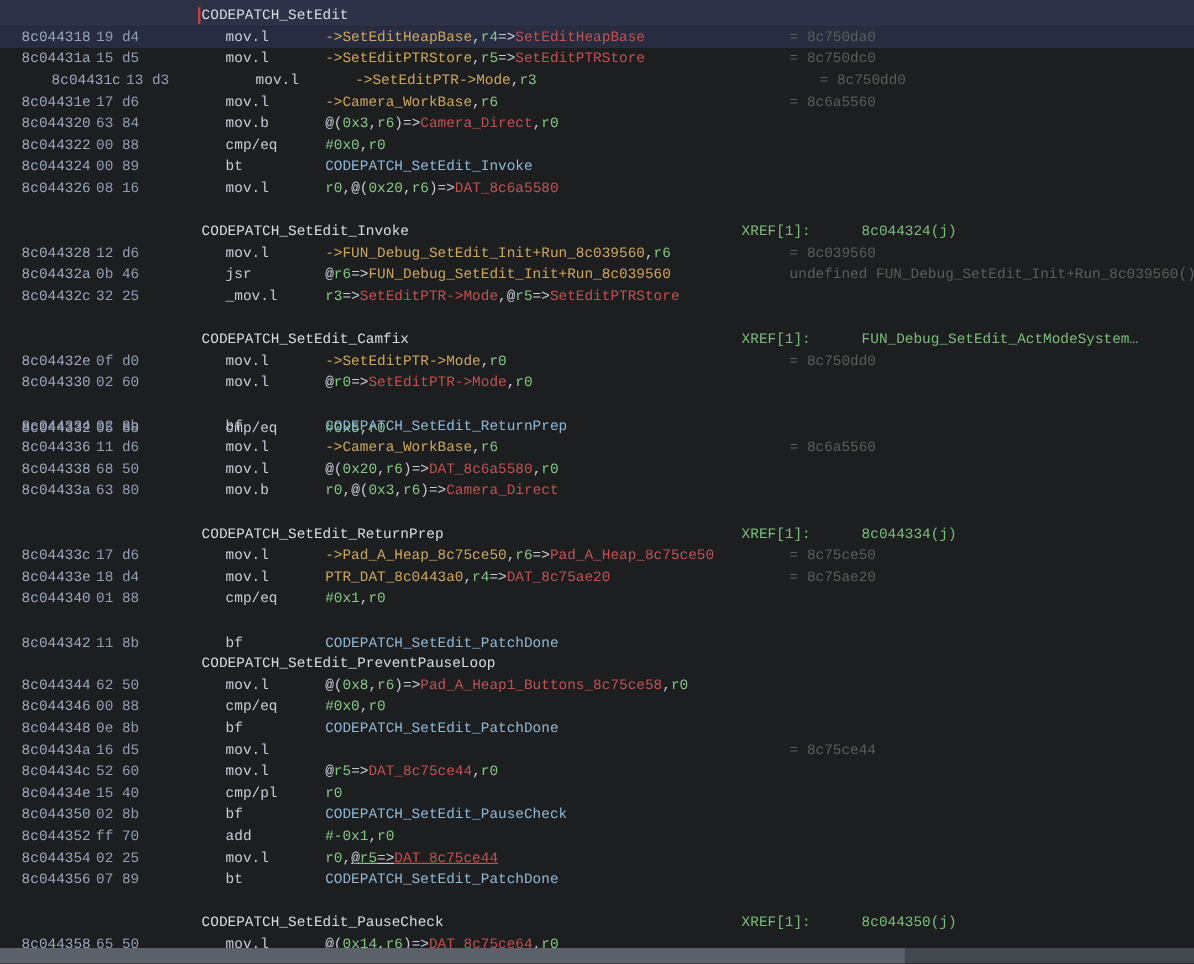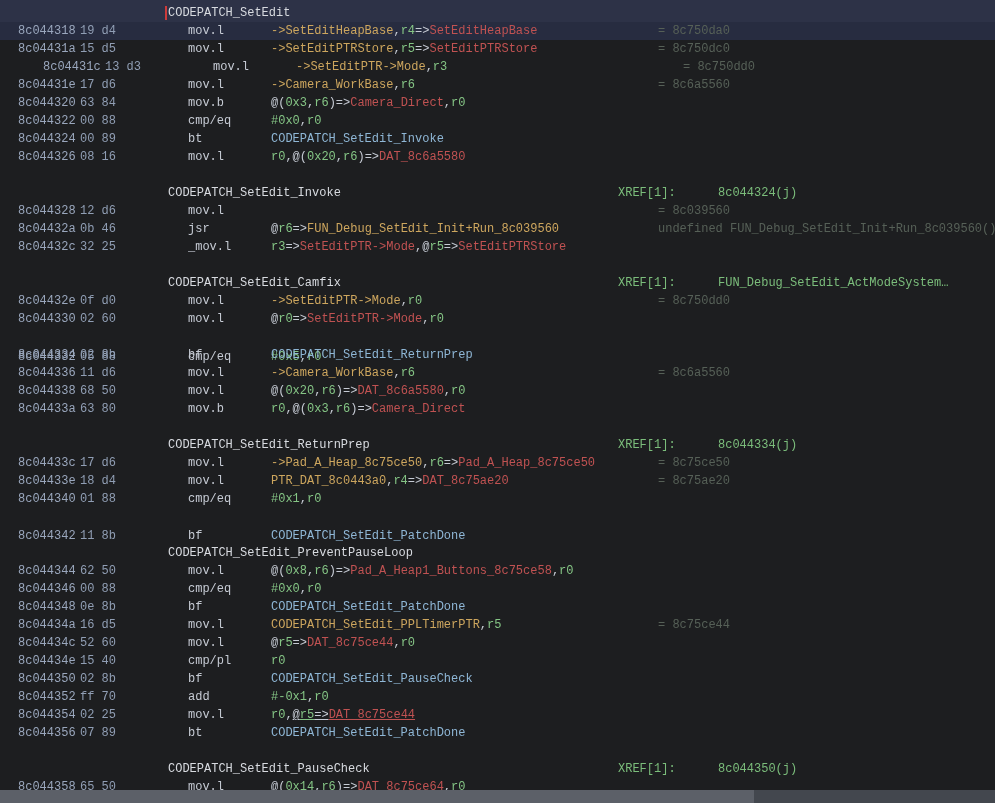--- a/index.html
+++ b/index.html
@@ -46,21 +46,21 @@
       <div class="row" style="top: 22px;"><span class="col c-addr">8c044318</span><span class="col c-bytes">19 d4</span><span class="col c-mnem">mov.l</span><span class="col c-ops"><span class="t-y">-&gt;SetEditHeapBase</span><span class="t-p">,</span><span class="t-g">r4</span><span class="t-p">=&gt;</span><span class="t-r">SetEditHeapBase</span></span><span class="col c-comment">= 8c750da0</span></div>
       <div class="row" style="top: 40px;"><span class="col c-addr">8c04431a</span><span class="col c-bytes">15 d5</span><span class="col c-mnem">mov.l</span><span class="col c-ops"><span class="t-y">-&gt;SetEditPTRStore</span><span class="t-p">,</span><span class="t-g">r5</span><span class="t-p">=&gt;</span><span class="t-r">SetEditPTRStore</span></span><span class="col c-comment">= 8c750dc0</span></div>
       <div class="row" style="top: 58px; margin-left: 25px;"><span class="col c-addr">8c04431c</span><span class="col c-bytes">13 d3</span><span class="col c-mnem">mov.l</span><span class="col c-ops"><span class="t-y">-&gt;SetEditPTR-&gt;Mode</span><span class="t-p">,</span><span class="t-g">r3</span></span><span class="col c-comment">= 8c750dd0</span></div>
       <div class="row" style="top: 76px;"><span class="col c-addr">8c04431e</span><span class="col c-bytes">17 d6</span><span class="col c-mnem">mov.l</span><span class="col c-ops"><span class="t-y">-&gt;Camera_WorkBase</span><span class="t-p">,</span><span class="t-g">r6</span></span><span class="col c-comment">= 8c6a5560</span></div>
       <div class="row" style="top: 94px;"><span class="col c-addr">8c044320</span><span class="col c-bytes">63 84</span><span class="col c-mnem">mov.b</span><span class="col c-ops"><span class="t-p">@(</span><span class="t-g">0x3</span><span class="t-p">,</span><span class="t-g">r6</span><span class="t-p">)=&gt;</span><span class="t-r">Camera_Direct</span><span class="t-p">,</span><span class="t-g">r0</span></span></div>
       <div class="row" style="top: 112px;"><span class="col c-addr">8c044322</span><span class="col c-bytes">00 88</span><span class="col c-mnem">cmp/eq</span><span class="col c-ops"><span class="t-g">#0x0</span><span class="t-p">,</span><span class="t-g">r0</span></span></div>
       <div class="row" style="top: 130px;"><span class="col c-addr">8c044324</span><span class="col c-bytes">00 89</span><span class="col c-mnem">bt</span><span class="col c-ops"><span class="t-c">CODEPATCH_SetEdit_Invoke</span></span></div>
       <div class="row" style="top: 148px;"><span class="col c-addr">8c044326</span><span class="col c-bytes">08 16</span><span class="col c-mnem">mov.l</span><span class="col c-ops"><span class="t-g">r0</span><span class="t-p">,@(</span><span class="t-g">0x20</span><span class="t-p">,</span><span class="t-g">r6</span><span class="t-p">)=&gt;</span><span class="t-r">DAT_8c6a5580</span></span></div>
       <div class="row" style="top: 166px;"></div>
       <div class="row" style="top: 184px;"><span class="col c-label">CODEPATCH_SetEdit_Invoke</span><span class="col c-xref">XREF[1]:</span><span class="col c-xrefval">8c044324(j)</span></div>
-      <div class="row" style="top: 202px;"><span class="col c-addr">8c044328</span><span class="col c-bytes">12 d6</span><span class="col c-mnem">mov.l</span><span class="col c-comment">= 8c039560</span></div>
+      <div class="row" style="top: 202px;"><span class="col c-addr">8c044328</span><span class="col c-bytes">12 d6</span><span class="col c-mnem">mov.l</span><span class="col c-ops"><span class="t-y">-&gt;FUN_Debug_SetEdit_Init+Run_8c039560</span><span class="t-p">,</span><span class="t-g">r6</span></span><span class="col c-comment">= 8c039560</span></div>
       <div class="row" style="top: 220px;"><span class="col c-addr">8c04432a</span><span class="col c-bytes">0b 46</span><span class="col c-mnem">jsr</span><span class="col c-ops"><span class="t-p">@</span><span class="t-g">r6</span><span class="t-p">=&gt;</span><span class="t-y">FUN_Debug_SetEdit_Init+Run_8c039560</span></span><span class="col c-comment">undefined FUN_Debug_SetEdit_Init+Run_8c039560()</span></div>
       <div class="row" style="top: 238px;"><span class="col c-addr">8c04432c</span><span class="col c-bytes">32 25</span><span class="col c-mnem">_mov.l</span><span class="col c-ops"><span class="t-g">r3</span><span class="t-p">=&gt;</span><span class="t-r">SetEditPTR-&gt;Mode</span><span class="t-p">,@</span><span class="t-g">r5</span><span class="t-p">=&gt;</span><span class="t-r">SetEditPTRStore</span></span></div>
       <div class="row" style="top: 256px;"></div>
       <div class="row" style="top: 274px;"><span class="col c-label">CODEPATCH_SetEdit_Camfix</span><span class="col c-xref">XREF[1]:</span><span class="col c-xrefval">FUN_Debug_SetEdit_ActModeSystem…</span></div>
       <div class="row" style="top: 292px;"><span class="col c-addr">8c04432e</span><span class="col c-bytes">0f d0</span><span class="col c-mnem">mov.l</span><span class="col c-ops"><span class="t-y">-&gt;SetEditPTR-&gt;Mode</span><span class="t-p">,</span><span class="t-g">r0</span></span><span class="col c-comment">= 8c750dd0</span></div>
       <div class="row" style="top: 310px;"><span class="col c-addr">8c044330</span><span class="col c-bytes">02 60</span><span class="col c-mnem">mov.l</span><span class="col c-ops"><span class="t-p">@</span><span class="t-g">r0</span><span class="t-p">=&gt;</span><span class="t-r">SetEditPTR-&gt;Mode</span><span class="t-p">,</span><span class="t-g">r0</span></span></div>
       <div class="row" style="top: 348px;"><span class="col c-addr">8c044332</span><span class="col c-bytes">05 88</span><span class="col c-mnem">cmp/eq</span><span class="col c-ops"><span class="t-g">#0x5</span><span class="t-p">,</span><span class="t-g">r0</span></span></div>
       <div class="row" style="top: 346px; text-decoration: underline;"><span class="col c-addr">8c044334</span><span class="col c-bytes">02 8b</span><span class="col c-mnem">bf</span><span class="col c-ops"><span class="t-c">CODEPATCH_SetEdit_ReturnPrep</span></span></div>
       <div class="row" style="top: 364px; text-decoration: underline;"><span class="col c-addr">8c044336</span><span class="col c-bytes">11 d6</span><span class="col c-mnem">mov.l</span><span class="col c-ops"><span class="t-y">-&gt;Camera_WorkBase</span><span class="t-p">,</span><span class="t-g">r6</span></span><span class="col c-comment">= 8c6a5560</span></div>
       <div class="row" style="top: 382px;"><span class="col c-addr">8c044338</span><span class="col c-bytes">68 50</span><span class="col c-mnem">mov.l</span><span class="col c-ops"><span class="t-p">@(</span><span class="t-g">0x20</span><span class="t-p">,</span><span class="t-g">r6</span><span class="t-p">)=&gt;</span><span class="t-r">DAT_8c6a5580</span><span class="t-p">,</span><span class="t-g">r0</span></span></div>
@@ -69,21 +69,21 @@
       <div class="row" style="top: 436px;"><span class="col c-label">CODEPATCH_SetEdit_ReturnPrep</span><span class="col c-xref">XREF[1]:</span><span class="col c-xrefval">8c044334(j)</span></div>
       <div class="row" style="top: 454px;"><span class="col c-addr">8c04433c</span><span class="col c-bytes">17 d6</span><span class="col c-mnem">mov.l</span><span class="col c-ops"><span class="t-y">-&gt;Pad_A_Heap_8c75ce50</span><span class="t-p">,</span><span class="t-g">r6</span><span class="t-p">=&gt;</span><span class="t-r">Pad_A_Heap_8c75ce50</span></span><span class="col c-comment">= 8c75ce50</span></div>
       <div class="row" style="top: 472px;"><span class="col c-addr">8c04433e</span><span class="col c-bytes">18 d4</span><span class="col c-mnem">mov.l</span><span class="col c-ops"><span class="t-y">PTR_DAT_8c0443a0</span><span class="t-p">,</span><span class="t-g">r4</span><span class="t-p">=&gt;</span><span class="t-r">DAT_8c75ae20</span></span><span class="col c-comment">= 8c75ae20</span></div>
       <div class="row" style="top: 490px;"><span class="col c-addr">8c044340</span><span class="col c-bytes">01 88</span><span class="col c-mnem">cmp/eq</span><span class="col c-ops"><span class="t-g">#0x1</span><span class="t-p">,</span><span class="t-g">r0</span></span></div>
       <div class="row" style="top: 508px; margin-top: 19px;"><span class="col c-addr">8c044342</span><span class="col c-bytes">11 8b</span><span class="col c-mnem">bf</span><span class="col c-ops"><span class="t-c">CODEPATCH_SetEdit_PatchDone</span></span></div>
       <div class="row" style="top: 526px;"></div>
       <div class="row" style="top: 544px;"><span class="col c-label">CODEPATCH_SetEdit_PreventPauseLoop</span></div>
       <div class="row" style="top: 562px;"><span class="col c-addr">8c044344</span><span class="col c-bytes">62 50</span><span class="col c-mnem">mov.l</span><span class="col c-ops"><span class="t-p">@(</span><span class="t-g">0x8</span><span class="t-p">,</span><span class="t-g">r6</span><span class="t-p">)=&gt;</span><span class="t-r">Pad_A_Heap1_Buttons_8c75ce58</span><span class="t-p">,</span><span class="t-g">r0</span></span></div>
       <div class="row" style="top: 580px;"><span class="col c-addr">8c044346</span><span class="col c-bytes">00 88</span><span class="col c-mnem">cmp/eq</span><span class="col c-ops"><span class="t-g">#0x0</span><span class="t-p">,</span><span class="t-g">r0</span></span></div>
       <div class="row" style="top: 598px;"><span class="col c-addr">8c044348</span><span class="col c-bytes">0e 8b</span><span class="col c-mnem">bf</span><span class="col c-ops"><span class="t-c">CODEPATCH_SetEdit_PatchDone</span></span></div>
-      <div class="row" style="top: 616px;"><span class="col c-addr">8c04434a</span><span class="col c-bytes">16 d5</span><span class="col c-mnem">mov.l</span><span class="col c-ops"><span class="t-y">CODEPATCH_SetEdit_PPLTimerPTR</span><span class="t-p">,</span><span class="t-g">r5</span></span><span class="col c-comment">= 8c75ce44</span></div>
+      <div class="row" style="top: 616px;"><span class="col c-addr">8c04434a</span><span class="col c-bytes">16 d5</span><span class="col c-mnem">mov.l</span><span class="col c-comment">= 8c75ce44</span></div>
       <div class="row" style="top: 634px;"><span class="col c-addr">8c04434c</span><span class="col c-bytes">52 60</span><span class="col c-mnem">mov.l</span><span class="col c-ops"><span class="t-p">@</span><span class="t-g">r5</span><span class="t-p">=&gt;</span><span class="t-r">DAT_8c75ce44</span><span class="t-p">,</span><span class="t-g">r0</span></span></div>
       <div class="row" style="top: 652px;"><span class="col c-addr">8c04434e</span><span class="col c-bytes">15 40</span><span class="col c-mnem">cmp/pl</span><span class="col c-ops"><span class="t-g">r0</span></span></div>
       <div class="row" style="top: 670px;"><span class="col c-addr">8c044350</span><span class="col c-bytes">02 8b</span><span class="col c-mnem">bf</span><span class="col c-ops"><span class="t-c">CODEPATCH_SetEdit_PauseCheck</span></span></div>
       <div class="row" style="top: 688px;"><span class="col c-addr">8c044352</span><span class="col c-bytes">ff 70</span><span class="col c-mnem">add</span><span class="col c-ops"><span class="t-g">#-0x1</span><span class="t-p">,</span><span class="t-g">r0</span></span></div>
       <div class="row" style="top: 706px;"><span class="col c-addr">8c044354</span><span class="col c-bytes">02 25</span><span class="col c-mnem">mov.l</span><span class="col c-ops"><span class="t-g">r0</span><span class="t-p">,</span><span class="t-p u">@</span><span class="t-g u">r5</span><span class="t-p u">=&gt;</span><span class="t-r u">DAT_8c75ce44</span></span></div>
       <div class="row" style="top: 724px;"><span class="col c-addr">8c044356</span><span class="col c-bytes">07 89</span><span class="col c-mnem">bt</span><span class="col c-ops"><span class="t-c">CODEPATCH_SetEdit_PatchDone</span></span></div>
       <div class="row" style="top: 742px;"></div>
       <div class="row" style="top: 760px;"><span class="col c-label">CODEPATCH_SetEdit_PauseCheck</span><span class="col c-xref">XREF[1]:</span><span class="col c-xrefval">8c044350(j)</span></div>
       <div class="row" style="top: 778px;"><span class="col c-addr">8c044358</span><span class="col c-bytes">65 50</span><span class="col c-mnem">mov.l</span><span class="col c-ops"><span class="t-p">@(</span><span class="t-g">0x14</span><span class="t-p">,</span><span class="t-g">r6</span><span class="t-p">)=&gt;</span><span class="t-r">DAT_8c75ce64</span><span class="t-p">,</span><span class="t-g">r0</span></span></div>
     </div>

